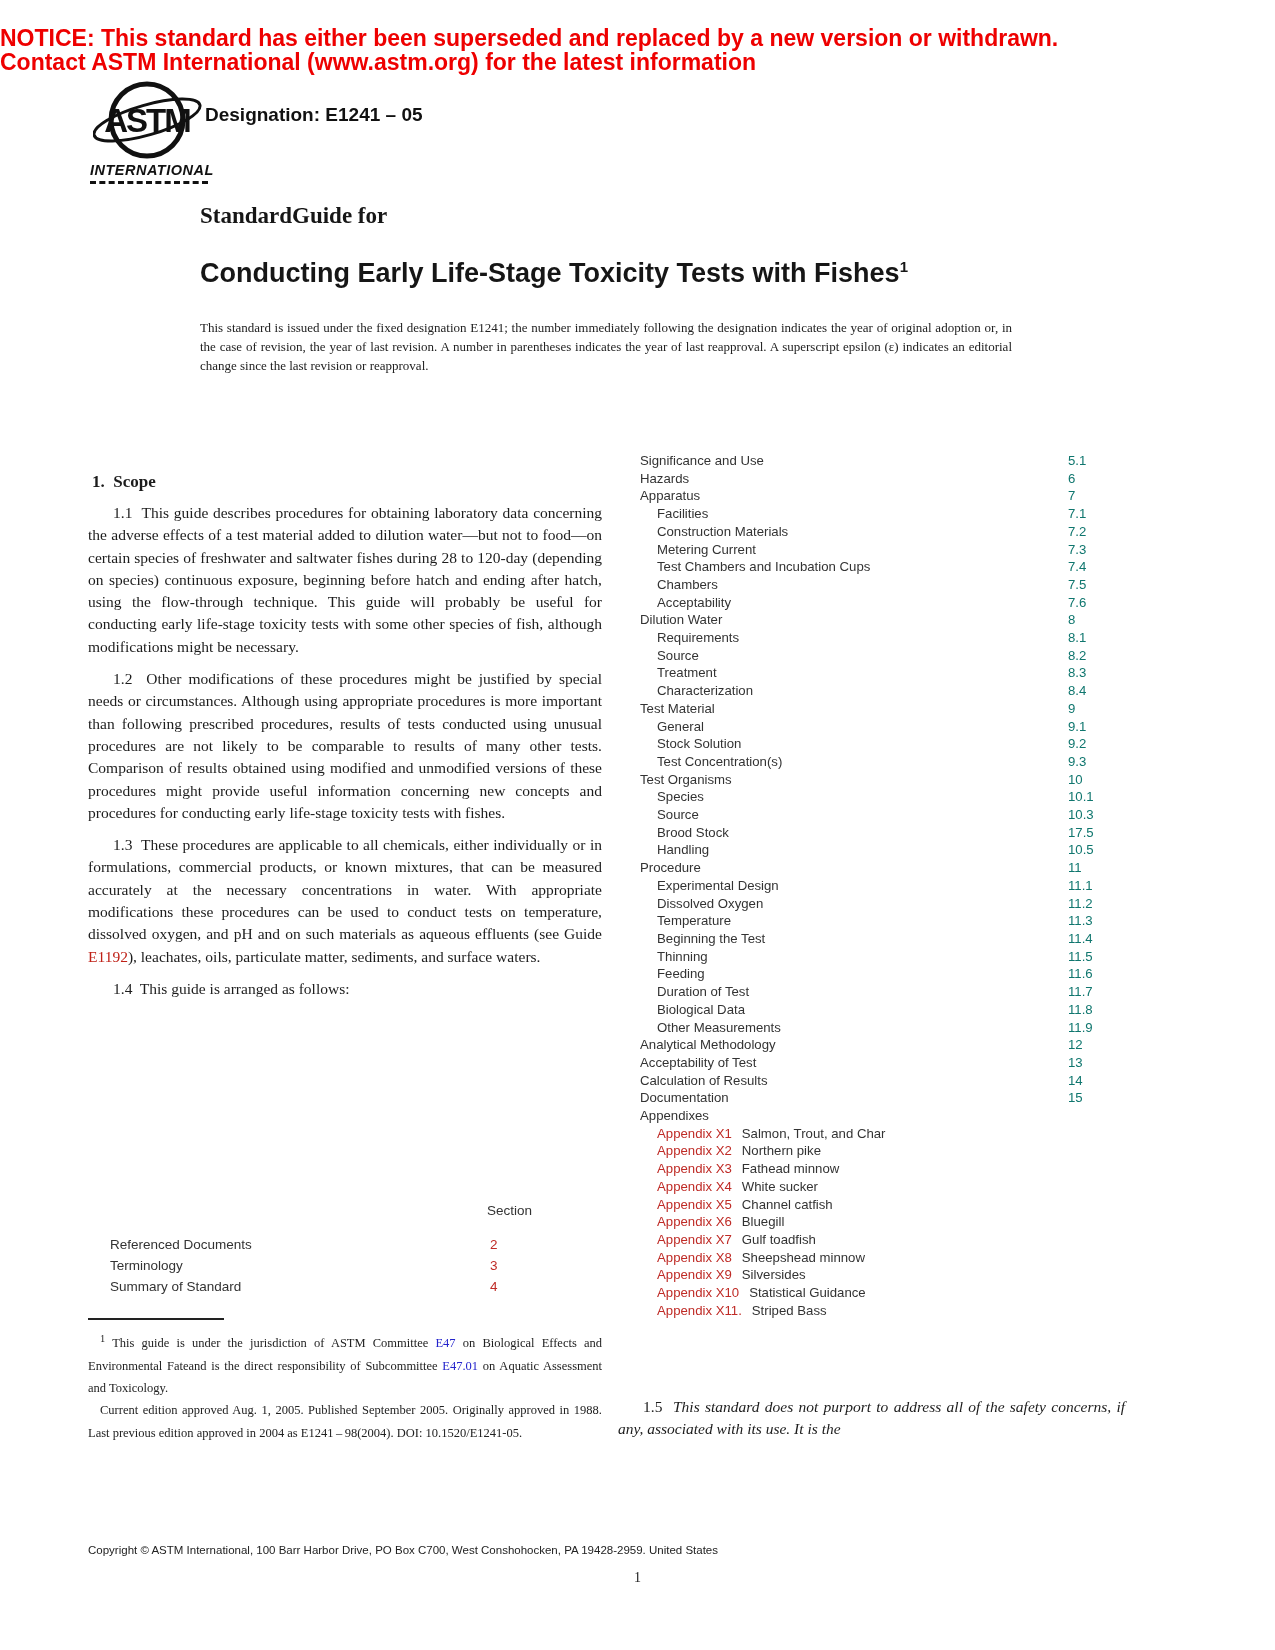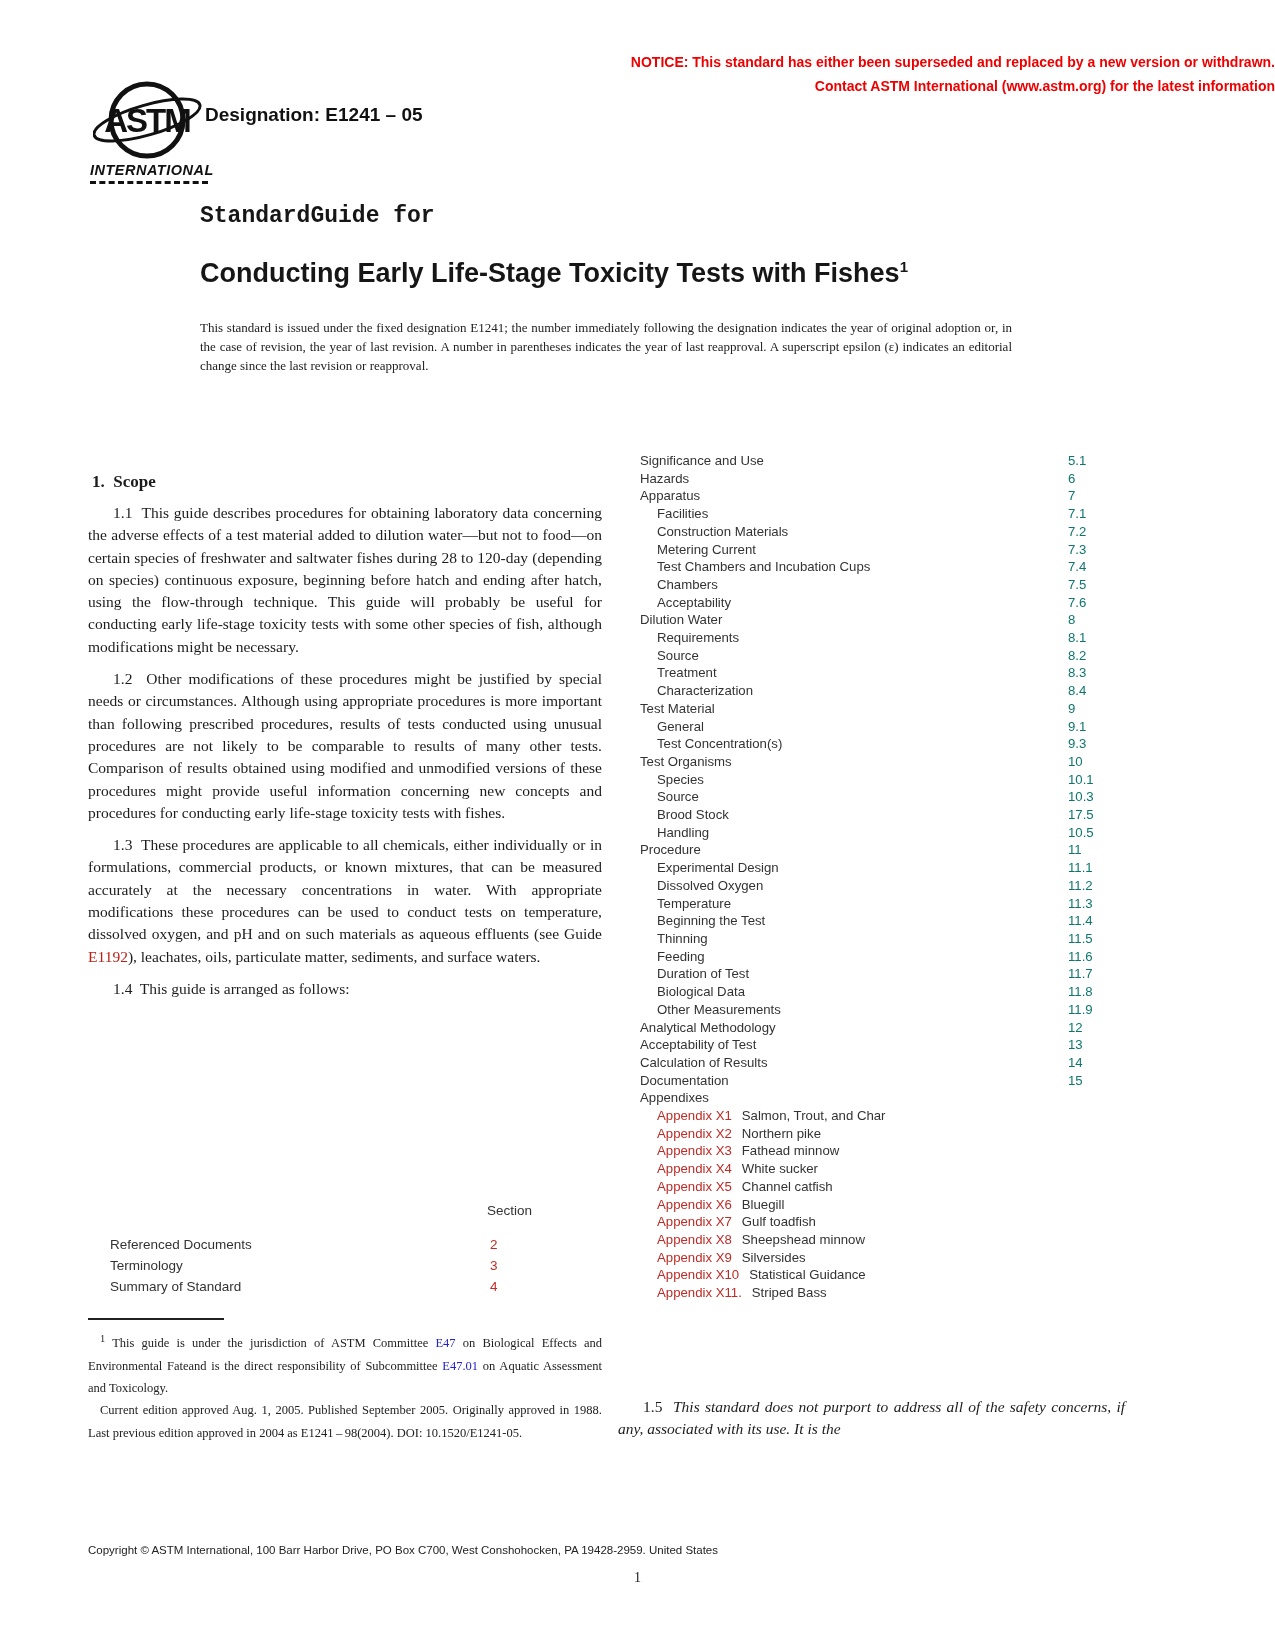--- a/index.html
+++ b/index.html
@@ -1,35 +1,35 @@
 <!DOCTYPE html>
 <html><head>
 <meta charset="utf-8">
 <style>
   html,body{margin:0;padding:0;background:#ffffff;}
   .page{position:relative;width:1275px;height:1650px;background:#ffffff;
         font-family:"Liberation Serif",serif;color:#1c1c1c;overflow:hidden;}
 
   
-  .notice{position:absolute;top:26px;left:0;width:100%;text-align:right;
+  .notice{position:absolute;top:26px;left:0;width:100%;text-align:left;
           font-family:"Liberation Sans",sans-serif;font-weight:bold;
-          font-size:14px;line-height:24px;color:#ee0000;margin-top:24px;}
+          font-size:23px;line-height:24px;color:#ee0000;}
 
   
   .logo-wrap{position:absolute;left:90px;top:80px;width:118px;text-align:center;}
   .logo-intl{font-family:"Liberation Sans",sans-serif;font-weight:bold;font-style:italic;
              font-size:14.5px;letter-spacing:.5px;color:#111;margin-top:-4px;
              border-bottom:3px dashed #111;padding-bottom:3px;}
 
   .designation{position:absolute;left:205px;top:104px;
                font-family:"Liberation Sans",sans-serif;font-weight:bold;font-size:19px;color:#111;}
 
   
   .std-prefix{position:absolute;left:200px;top:203px;
-              font-family:Liberation Mono, monospace;font-weight:bold;font-size:23px;color:#161616;}
+              font-family:Liberation Serif, serif;font-weight:bold;font-size:23px;color:#161616;}
   .std-title{position:absolute;left:200px;top:258px;
              font-family:"Liberation Sans",sans-serif;font-weight:bold;font-size:27px;color:#161616;}
   .std-title sup{font-size:15px;}
 
   .issued-note{position:absolute;left:200px;top:318px;width:812px;
                font-size:13px;line-height:19px;text-align:justify;color:#222;}
 
   
   .scope{position:absolute;left:88px;top:428px;width:514px;margin-top:44px;}
   .scope-h{font-size:17px;font-weight:bold;margin:0 0 10px 4px;}
@@ -198,20 +198,24 @@
         </div>
         <div class="toc-row">
           <span class="lbl">Test Material</span>
           <span class="num">9</span>
         </div>
         <div class="toc-row indent">
           <span class="lbl">General</span>
           <span class="num">9.1</span>
         </div>
         <div class="toc-row indent">
+          <span class="lbl">Stock Solution</span>
+          <span class="num">9.2</span>
+        </div>
+        <div class="toc-row indent">
           <span class="lbl">Test Concentration(s)</span>
           <span class="num">9.3</span>
         </div>
         <div class="toc-row">
           <span class="lbl">Test Organisms</span>
           <span class="num">10</span>
         </div>
         <div class="toc-row indent">
           <span class="lbl">Species</span>
           <span class="num">10.1</span>

